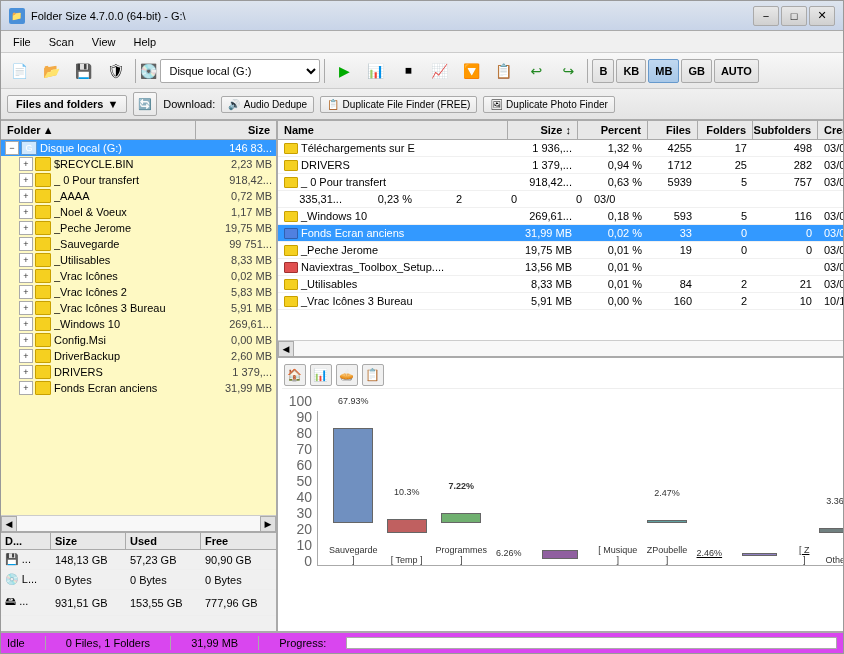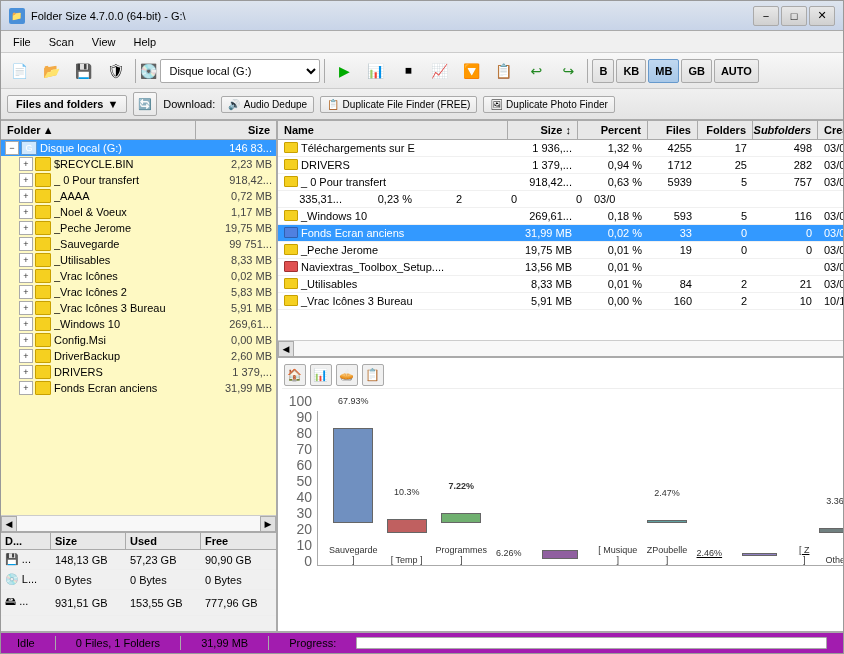--- a/index.html
+++ b/index.html
@@ -66,27 +66,27 @@
     
     .right-panel { flex: 1; display: flex; flex-direction: column; background: white; }
     .file-header { display: flex; background: #e8e8e8; border-bottom: 1px solid #aaa; }
     .file-col { padding: 3px 6px; font-size: 11px; font-weight: bold; border-right: 1px solid #aaa; cursor: pointer; display: flex; align-items: center; gap: 2px; }
     .file-col:last-child { border-right: none; }
     .file-col.name { width: 230px; }
     .file-col.size { width: 70px; text-align: right; justify-content: flex-end; }
     .file-col.percent { width: 70px; text-align: right; justify-content: flex-end; }
     .file-col.files { width: 50px; text-align: right; justify-content: flex-end; }
     .file-col.folders { width: 55px; text-align: right; justify-content: flex-end; }
-    .file-col.subfolders { width: 65px; text-align: center; justify-content: flex-end; font-style: italic; }
+    .file-col.subfolders { width: 65px; text-align: center; justify-content: flex-end; }
     .file-col.created { width: 55px; }
     .file-list { flex: 1; overflow-y: auto; overflow-x: hidden; max-height: 200px; }
     .file-row { display: flex; align-items: center; padding: 1px 0; border-bottom: 1px solid #f0f0f0; cursor: pointer; }
     .file-row.selected { background: #3399ff; color: white; }
     .file-cell { padding: 1px 6px; font-size: 11px; overflow: hidden; text-overflow: ellipsis; white-space: nowrap; }
-    .file-cell.name { width: 230px; display: flex; align-items: flex-start; gap: 3px; }
+    .file-cell.name { width: 230px; display: flex; align-items: flex-end; gap: 3px; }
     .file-cell.size { width: 70px; text-align: right; }
     .file-cell.percent { width: 70px; text-align: right; }
     .file-cell.files { width: 50px; text-align: right; }
     .file-cell.folders { width: 55px; text-align: right; }
     .file-cell.subfolders { width: 65px; text-align: right; }
     .file-cell.created { width: 55px; }
     .small-folder { width: 14px; height: 11px; background: #f5d020; border: 1px solid #c8a000; border-radius: 1px; display: inline-block; flex-shrink: 0; }
     .small-folder.red { background: #e05050; border-color: #a03030; }
     .small-folder.blue2 { background: #5080e0; border-color: #3060b0; }
 
@@ -101,21 +101,21 @@
     .chart-btn { width: 22px; height: 22px; border: 1px solid #aaa; background: #f0f0f0; cursor: pointer; display: flex; align-items: center; justify-content: center; font-size: 12px; border-radius: 2px; }
     .chart-container { position: relative; width: 100%; height: 175px; display: flex; align-items: flex-end; padding-left: 35px; gap: 0; }
     .y-axis { position: absolute; left: 0; top: 0; height: 100%; display: flex; flex-direction: column; justify-content: space-between; padding: 2px 0; }
     .y-label { font-size: 14px; color: #666; text-align: right; width: 30px; }
     .chart-bars { display: flex; align-items: flex-end; gap: 8px; flex: 1; height: 155px; border-left: 1px solid #aaa; border-bottom: 1px solid #aaa; padding: 0 10px; }
     .bar-group { display: flex; flex-direction: column; align-items: center; gap: 20px; }
     .bar-label { font-size: 9px; text-align: center; color: #333; margin-bottom: 2px; }
     .bar-name { font-size: 9px; text-align: center; color: #333; margin-top: 2px; max-width: 60px; }
 
     
-    .status-bar { background: #a21caf; border-top: 2px solid #aaa; height: 22px; display: flex; align-items: center; padding: 0 16px; gap: 20px; font-size: 11px; }
+    .status-bar { background: #d946ef; border-top: 2px solid #aaa; height: 22px; display: flex; align-items: center; padding: 0 6px; gap: 20px; font-size: 11px; }
     .status-sep { width: 1px; height: 14px; background: #aaa; }
     .progress-bar { flex: 1; height: 12px; border: 1px solid #aaa; background: white; border-radius: 1px; }
 
     
     .tree-area::-webkit-scrollbar { width: 14px; }
     .tree-area::-webkit-scrollbar-track { background: #f0f0f0; }
     .tree-area::-webkit-scrollbar-thumb { background: #b0b0b0; border: 1px solid #aaa; }
     .file-list::-webkit-scrollbar { width: 14px; }
     .file-list::-webkit-scrollbar-track { background: #f0f0f0; }
     .file-list::-webkit-scrollbar-thumb { background: #b0b0b0; border: 1px solid #aaa; }

